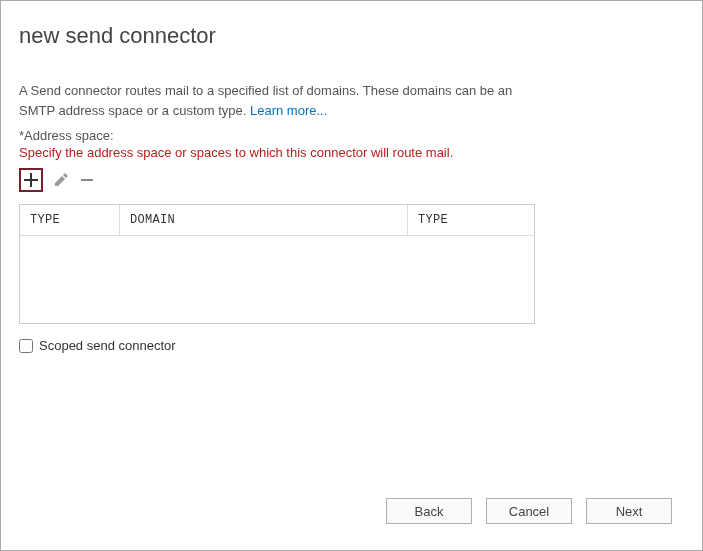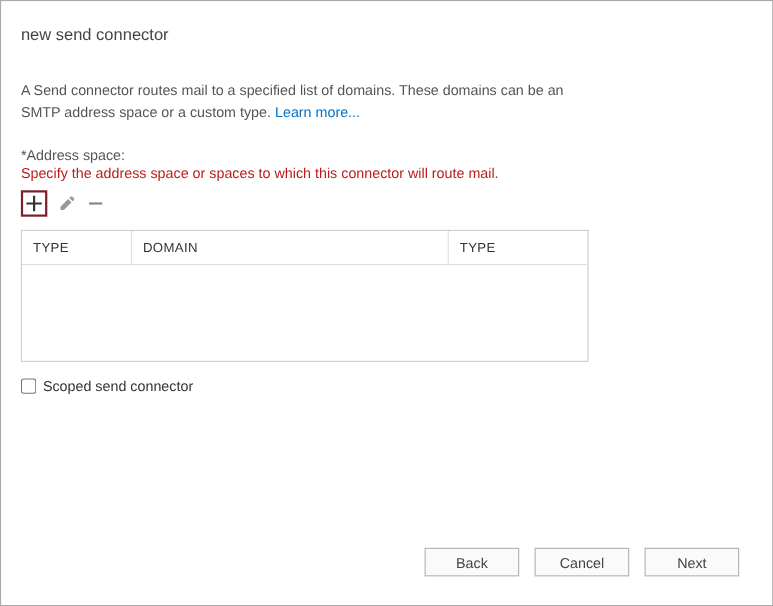--- a/index.html
+++ b/index.html
@@ -9,44 +9,45 @@
       color: #555;
       background: #fff;
       width: 703px;
       height: 551px;
       border: 1px solid #aaa;
       position: relative;
       padding: 22px 18px 18px 18px;
     }
     h1 {
       font-weight: 300;
-      font-size: 15px;
+      font-size: 22px;
       color: #444;
       margin-bottom: 32px;
     }
     .desc { line-height: 1.5; max-width: 520px; color: #555; }
     .desc a { color: #0072c6; text-decoration: none; }
-    .sect-label { margin-top: 22px; color: #555; }
+    .sect-label { margin-top: 8px; color: #555; }
     .sect-sub { color: #b91c1c; margin-top: 2px; }
     .toolbar { display: flex; align-items: center; gap: 10px; margin-top: 8px; }
     .add-highlight {
       border: 2px solid #7a1f2a;
       padding: 1px 3px;
       display: inline-flex;
       align-items: center;
       justify-content: center;
       height: 24px;
       width: 24px;
     }
     .icon-btn { display: inline-flex; align-items: center; justify-content: center; color: #777; cursor: pointer; }
     .icon-btn svg { display: block; }
     .table-wrap {
       margin-top: 12px;
       width: 516px;
       border: 1px solid #ccc;
+      font-family: Liberation Mono, monospace;
     }
     .thead { display: flex; }
     .th {
       padding: 8px 10px;
       font-size: 12px;
       color: #333;
       border-right: 1px solid #ddd;
       letter-spacing: 0.3px;
     }
     .th:last-child { border-right: none; }

